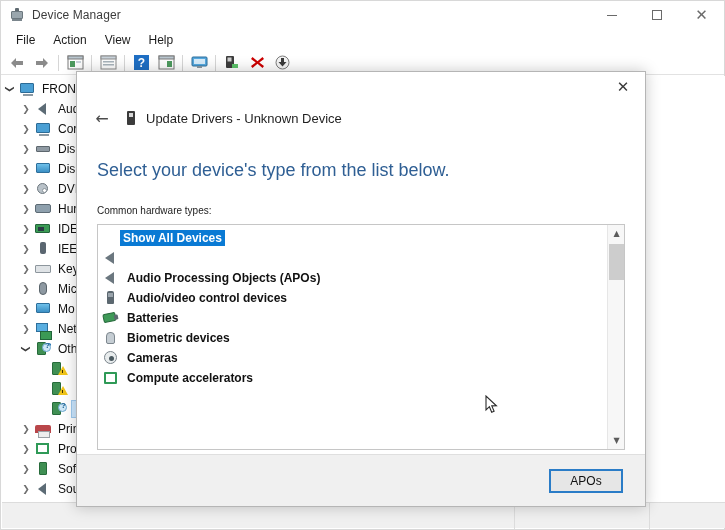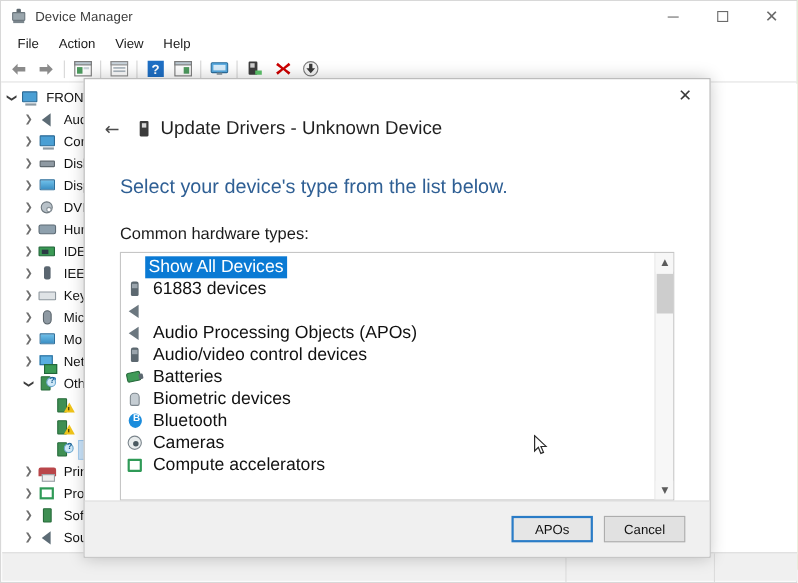--- a/index.html
+++ b/index.html
@@ -246,54 +246,55 @@
     width: 8px; height: 14px;
     background: #3b3b3b;
     border-radius: 1px;
   }
   .dlg-hdr-icon .dv:after {
     content: ""; position: absolute;
     left: 2px; top: 2px; width: 4px; height: 4px;
     background: #d8d8d8;
   }
   .dlg-hdr-title {
-    font-size: 17px;
+    font-size: 13px;
     color: #1f1f1f;
   }
   .dlg-body {
     flex: 1 1 auto;
-    padding: 0 32px;
+    padding: 0 20px;
     position: relative;
   }
   .dlg-heading {
     margin-top: 30px;
     font-size: 18px;
     color: #2f5f94;
     font-weight: 400;
   }
   .dlg-sublabel {
     margin-top: 24px;
-    font-size: 15px;
+    font-size: 10px;
     color: #1b1b1b;
   }
   .listbox {
     margin-top: 8px;
     height: 226px;
     border: 1px solid #c6c6c6;
     background: #ffffff;
     display: flex;
     overflow: hidden;
     position: relative;
   }
   .list-items {
     flex: 1 1 auto;
     padding: 3px 0 0 4px;
     overflow: hidden;
-    font-size: 16px;
+    font-size: 12px;
     color: #111;
+    font-weight: bold;
   }
   .litem {
     display: flex;
     align-items: center;
     height: 20px;
     white-space: nowrap;
   }
   .litem .lic {
     width: 18px; height: 16px;
     margin-right: 4px;
@@ -676,26 +677,20 @@
       <div class="dlg-heading">Select your device's type from the list below.</div>
       <div class="dlg-sublabel">Common hardware types:</div>
 
       <div class="listbox">
         <div class="list-items" id="list-items">
             <div class="litem sel">
               <div class="ltext">Show All Devices</div>
             </div>
             <div class="litem">
               <div class="lic">
-                <span class="li-usb"></span>
-              </div>
-              <div class="ltext">61883 devices</div>
-            </div>
-            <div class="litem">
-              <div class="lic">
                 <span class="li-spk"></span>
               </div>
             </div>
             <div class="litem">
               <div class="lic">
                 <span class="li-spk"></span>
               </div>
               <div class="ltext">Audio Processing Objects (APOs)</div>
             </div>
             <div class="litem">
@@ -711,26 +706,20 @@
               <div class="ltext">Batteries</div>
             </div>
             <div class="litem">
               <div class="lic">
                 <span class="li-bio"></span>
               </div>
               <div class="ltext">Biometric devices</div>
             </div>
             <div class="litem">
               <div class="lic">
-                <span class="li-bt"></span>
-              </div>
-              <div class="ltext">Bluetooth</div>
-            </div>
-            <div class="litem">
-              <div class="lic">
                 <span class="li-cam"></span>
               </div>
               <div class="ltext">Cameras</div>
             </div>
             <div class="litem">
               <div class="lic">
                 <span class="li-acc"></span>
               </div>
               <div class="ltext">Compute accelerators</div>
             </div>
@@ -743,21 +732,20 @@
           <div class="sc-thumb"></div>
           <div class="sc-btn sc-down">
             <span>▼</span>
           </div>
         </div>
       </div>
     </div>
 
     <div class="dlg-footer">
       <div class="dbtn primary">APOs</div>
-      <div class="dbtn">Cancel</div>
     </div>
   </div>
 
   <div class="cursor">
     <svg width="14" height="20" viewBox="0 0 14 20">
       <path d="M1 1 L1 15 L4.4 11.7 L6.7 17.2 L9.1 16.2 L6.8 10.9 L11.4 10.8 Z" fill="#ffffff" stroke="#2b2b2b" stroke-width="1.1"></path>
     </svg>
   </div>
 
 </div>

